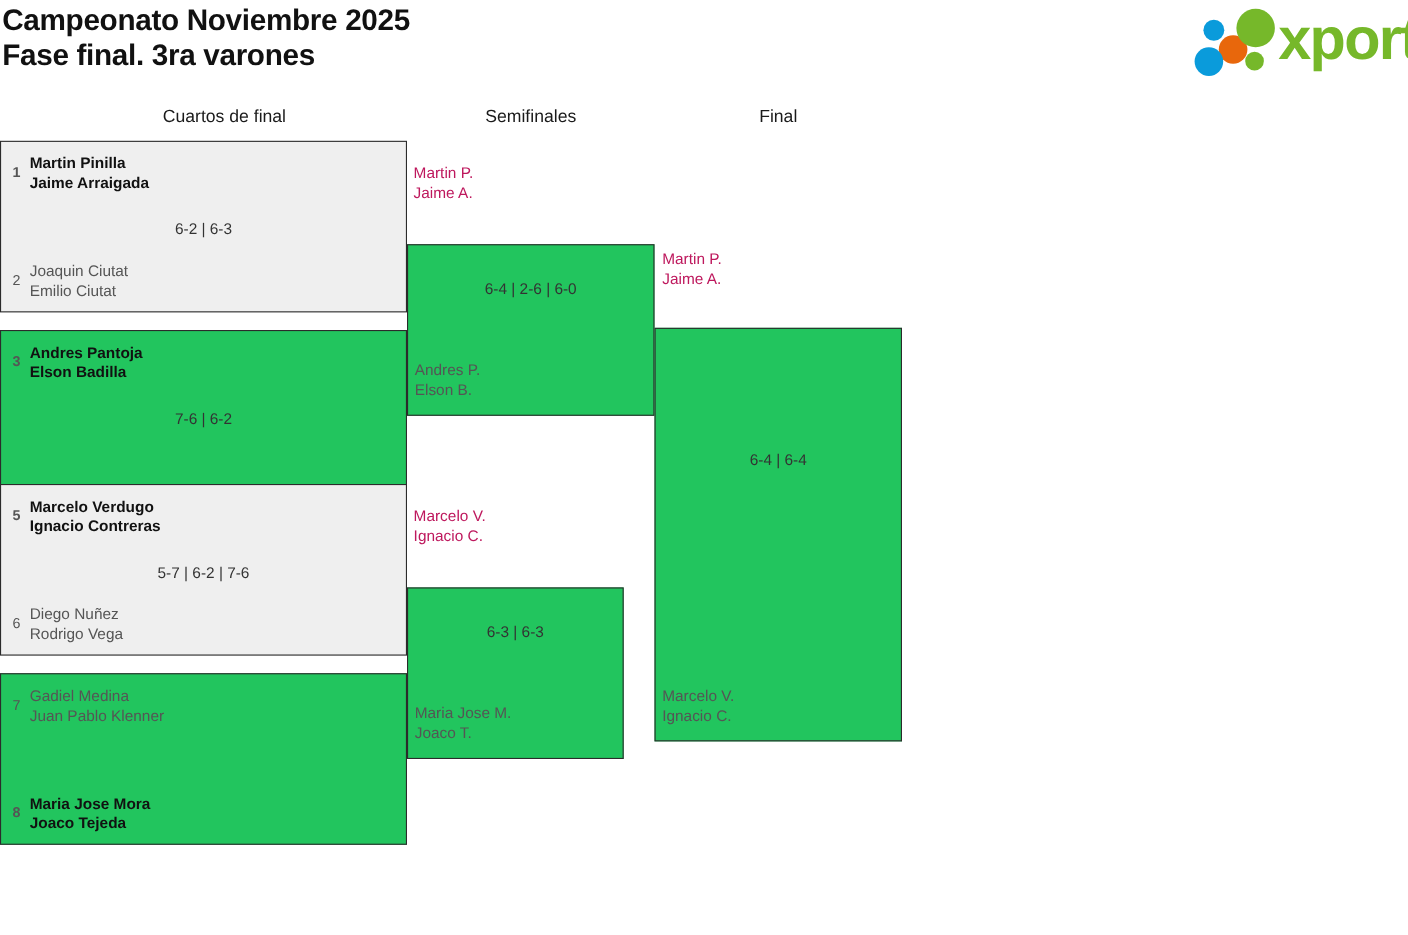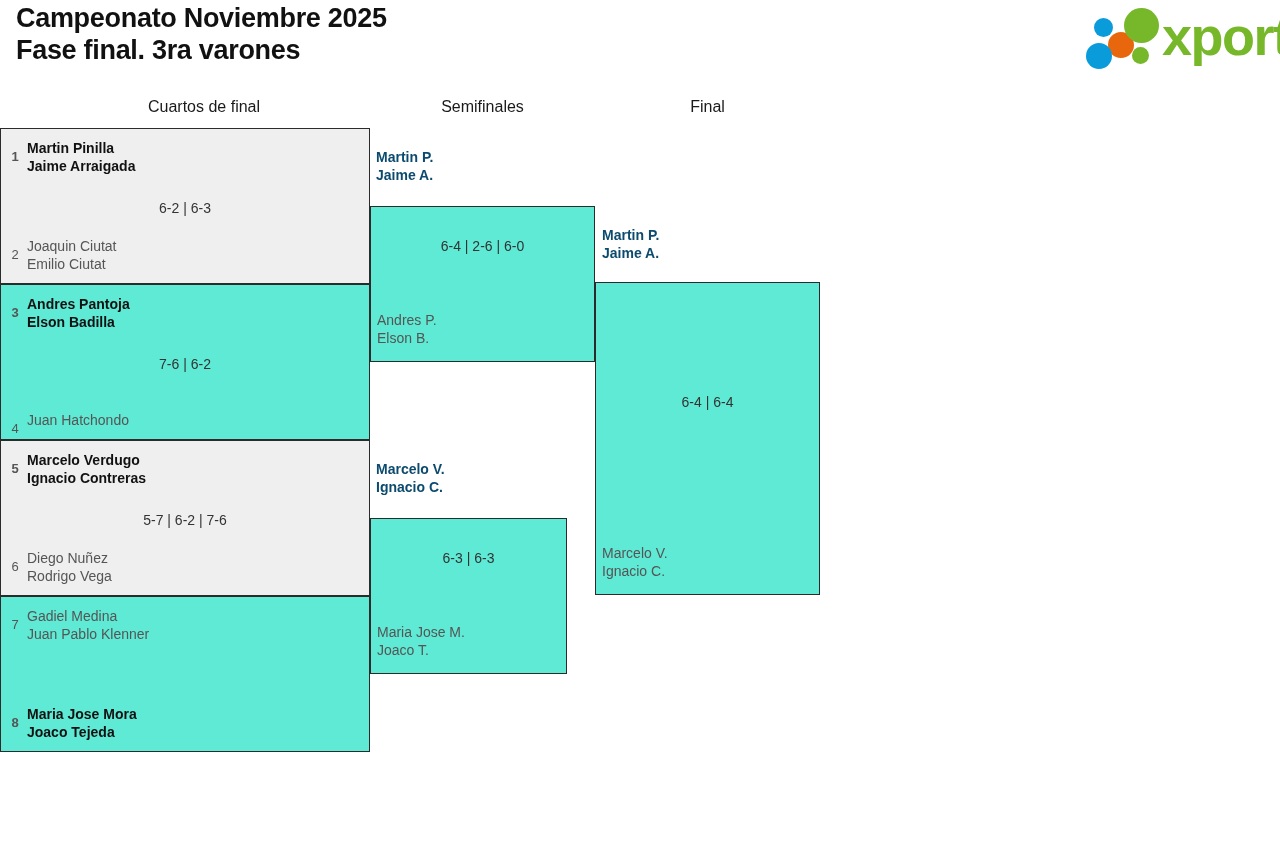--- a/index.html
+++ b/index.html
@@ -17,21 +17,21 @@
   }
 
   
   .page-header {
     position: absolute;
     left: 0; top: 0;
     width: 1280px; height: 80px;
   }
   .title-block {
     position: absolute;
-    left: 16px; top: 2px;
+    left: 2px; top: 2px;
   }
   .title-line {
     font-size: 27px;
     font-weight: bold;
     line-height: 32px;
     letter-spacing: -0.3px;
     color: #111111;
     white-space: nowrap;
   }
 
@@ -73,21 +73,21 @@
 
   
   .bracket { position: absolute; left: 0; top: 0; width: 1280px; height: 850px; }
 
   .match-box {
     position: absolute;
     box-sizing: border-box;
     border: 1px solid #2b2b2b;
   }
   .match-box.shaded { background: #efefef; }
-  .match-box.plain  { background: #5eead4; }
+  .match-box.plain  { background: #22c55e; margin-top: 16px; }
 
   .competitor {
     position: absolute;
     left: 0;
     width: 100%;
     box-sizing: border-box;
     padding-left: 26px;
     font-size: 14px;
     line-height: 18px;
     white-space: nowrap;
@@ -120,21 +120,21 @@
     white-space: nowrap;
   }
 
   
   .advancer {
     position: absolute;
     font-size: 14px;
     line-height: 18px;
     white-space: nowrap;
   }
-  .advancer.winner { color: #0c4a6e; font-weight: bold; }
+  .advancer.winner { color: #be185d; font-weight: normal; }
 </style>
 </head>
 <body>
 
 <div class="page-header">
   <div class="title-block">
     <div class="title-line">Campeonato Noviembre 2025</div>
     <div class="title-line">Fase final. 3ra varones</div>
   </div>
 
@@ -172,21 +172,20 @@
 
   <div class="match-box plain" style="left:0px; top:284px; width:370px; height:156px;">
     <div class="competitor top winner">
       <span class="seed">3</span>
       <div>Andres Pantoja</div>
       <div>Elson Badilla</div>
     </div>
     <div class="score" style="top:70px;">7-6 | 6-2</div>
     <div class="competitor bottom loser">
       <span class="seed">4</span>
-      <div>Juan Hatchondo</div>
     </div>
   </div>
 
   <div class="match-box shaded" style="left:0px; top:440px; width:370px; height:156px;">
     <div class="competitor top winner">
       <span class="seed">5</span>
       <div>Marcelo Verdugo</div>
       <div>Ignacio Contreras</div>
     </div>
     <div class="score" style="top:70px;">5-7 | 6-2 | 7-6</div>
@@ -234,21 +233,21 @@
       <div>Maria Jose M.</div>
       <div>Joaco T.</div>
     </div>
   </div>
 
   <div class="advancer winner" style="left:602px; top:226px;">
     <div>Martin P.</div>
     <div>Jaime A.</div>
   </div>
 
-  <div class="match-box plain" style="left:595px; top:282px; width:225px; height:313px;">
+  <div class="match-box plain" style="left:595px; top:282px; width:225px; height:376px;">
     <div class="score" style="top:110px;">6-4 | 6-4</div>
     <div class="competitor bottom loser" style="padding-left:6px; bottom:14px;">
       <div>Marcelo V.</div>
       <div>Ignacio C.</div>
     </div>
   </div>
 
 </div>
 
 </body></html>

